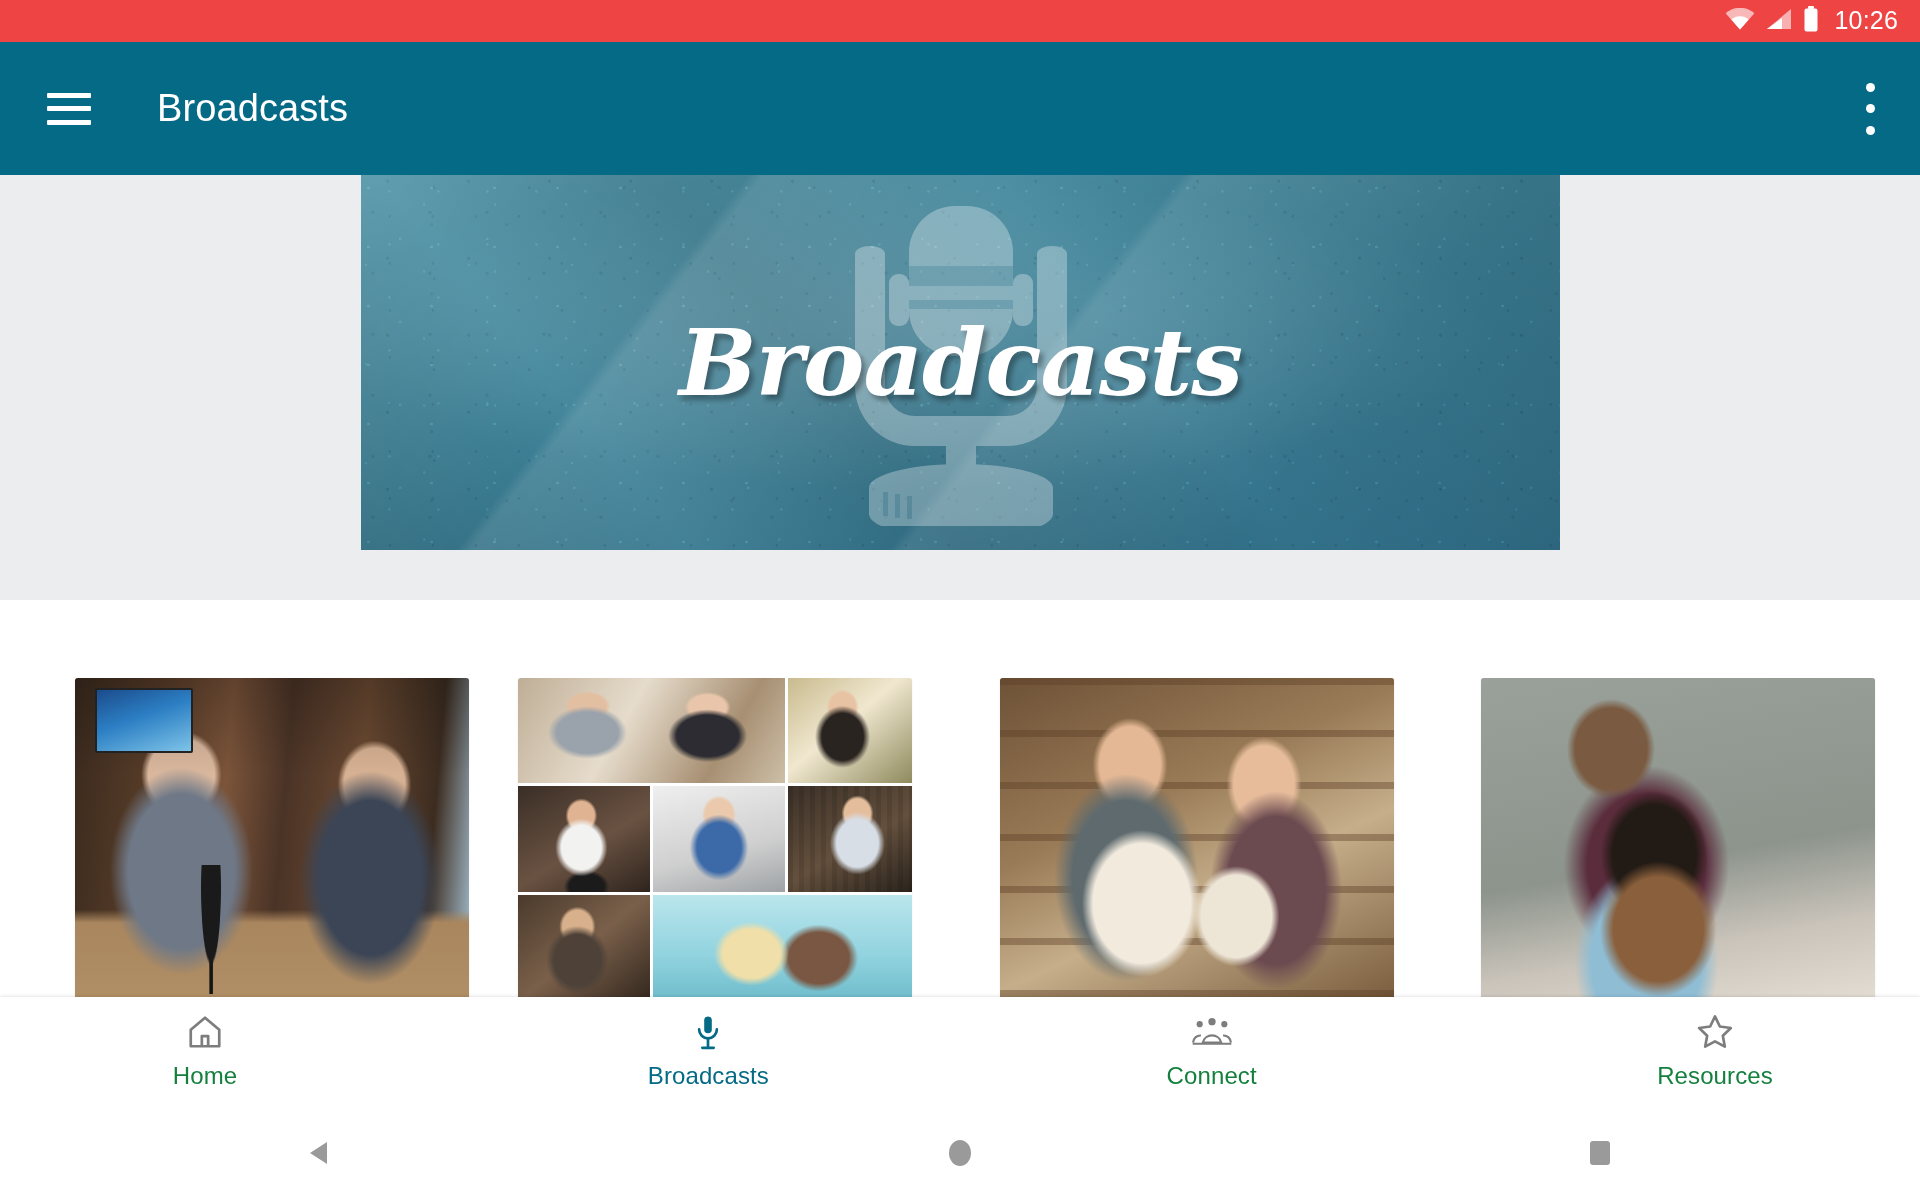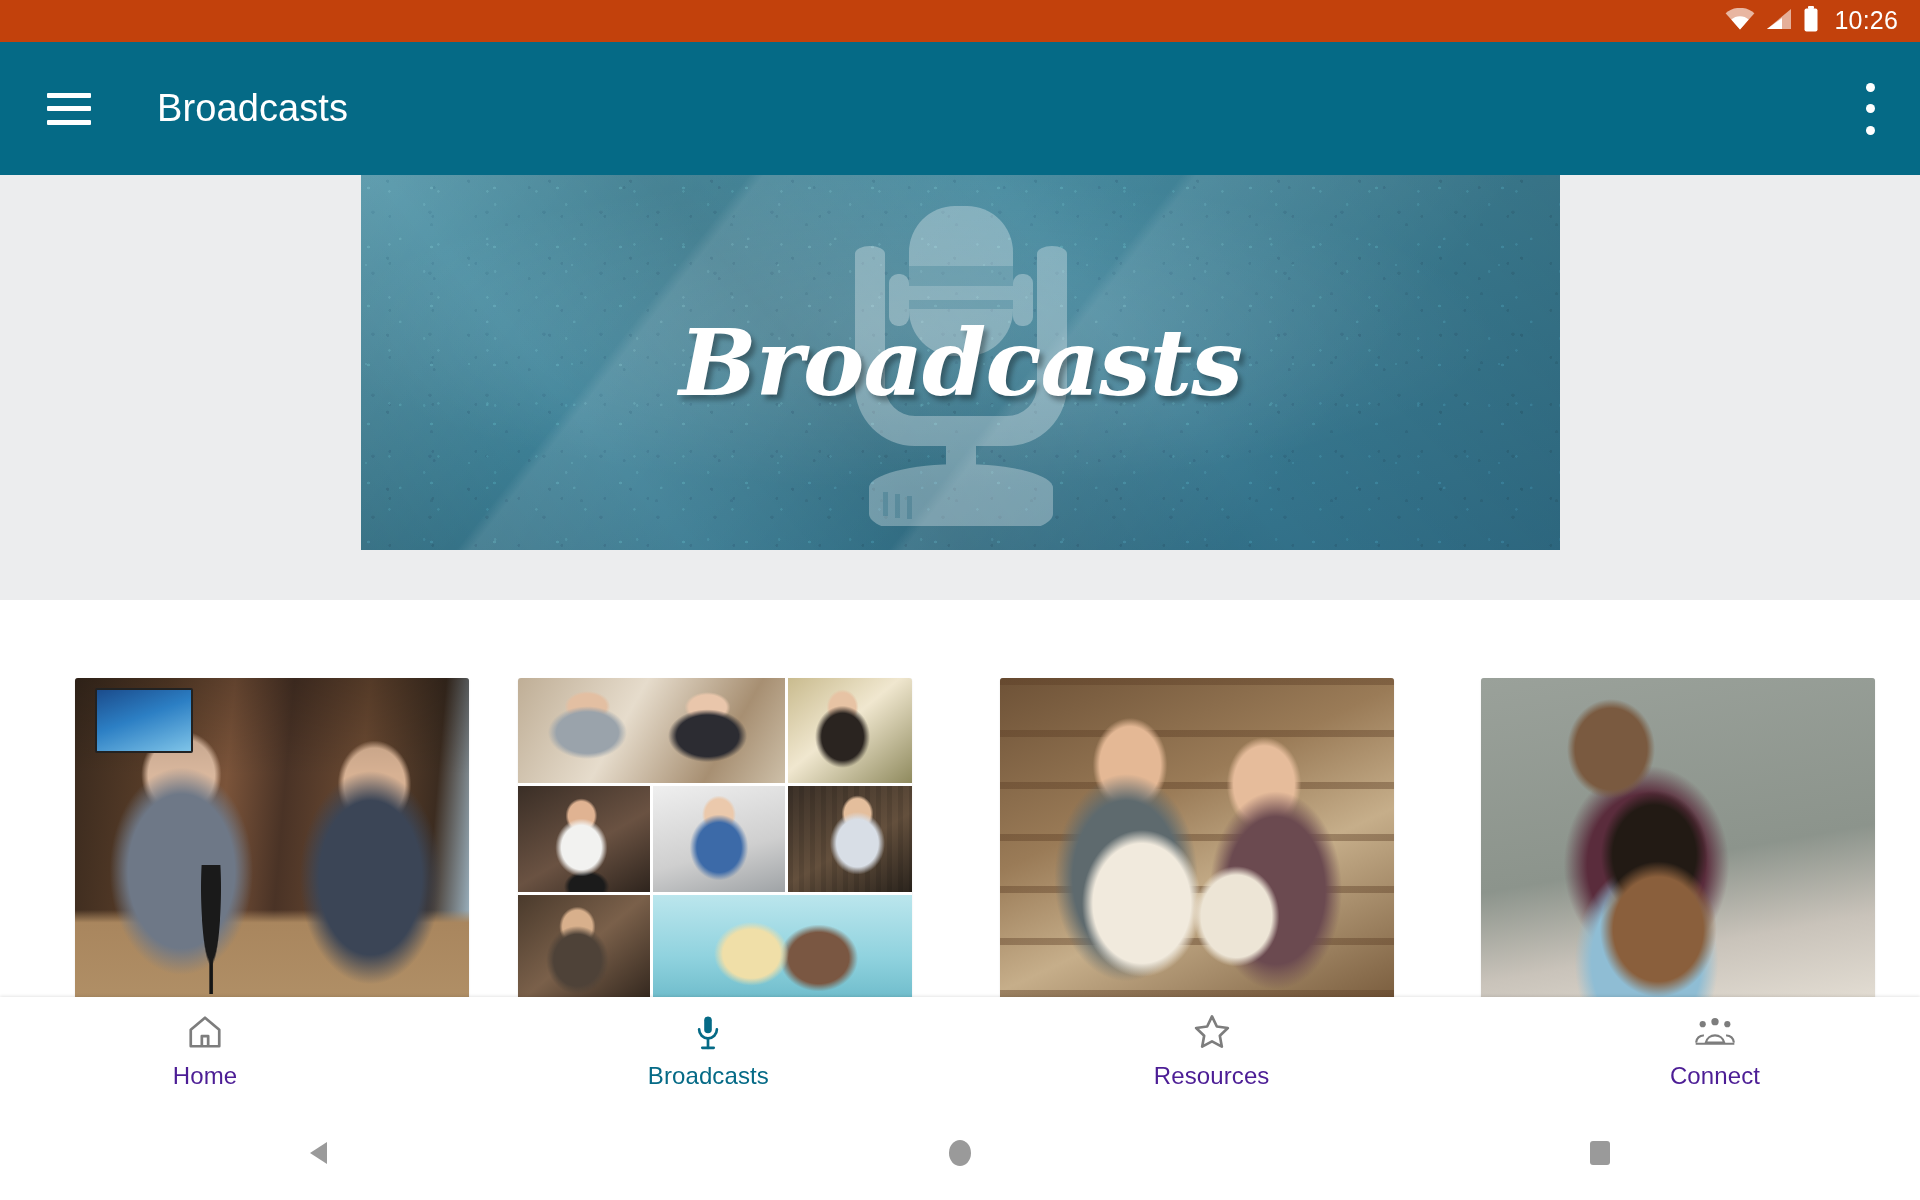--- a/index.html
+++ b/index.html
@@ -10,21 +10,21 @@
     background:#ffffff;
     font-family:"Liberation Sans", sans-serif;
     -webkit-font-smoothing:antialiased;
   }
 
   #app { position:relative; width:1920px; height:1200px; overflow:hidden; }
 
   
   .status-bar {
     position:absolute; top:0; left:0; width:1920px; height:42px;
-    background:#c2410c;
+    background:#ef4444;
     display:flex; align-items:center; justify-content:flex-end;
     padding-right:22px; gap:11px;
   }
   .status-icon { display:block; }
   .status-time {
     color:#ffffff; font-size:25px; letter-spacing:0.2px;
     font-family:"Liberation Sans", sans-serif; line-height:1;
     margin-left:4px; margin-top:-1px;
   }
 
@@ -197,21 +197,21 @@
     position:absolute; left:0; bottom:90px; width:1920px; height:113px;
     background:#FFFFFF;
     box-shadow:0 -1px 3px rgba(0,0,0,0.10);
     display:flex; align-items:flex-start; justify-content:space-between;
     padding:14px 110px 0 110px;
   }
   .nav-item {
     width:190px; display:flex; flex-direction:column; align-items:center;
     gap:9px; cursor:pointer;
   }
-  .nav-label { font-size:24px; color:#4c1d95; letter-spacing:0.1px; }
+  .nav-label { font-size:24px; color:#15803d; letter-spacing:0.1px; }
   .nav-item.active .nav-label { color:#056A86; }
   .nav-icon { height:42px; display:flex; align-items:center; justify-content:center; }
 
   
   .sys-nav {
     position:absolute; left:0; bottom:0; width:1920px; height:90px;
     background:#FFFFFF;
     display:flex; align-items:center; justify-content:space-around;
   }
   .sys-btn { width:200px; display:flex; align-items:center; justify-content:center; cursor:pointer; }
@@ -345,42 +345,42 @@
           <path d="M6.4 10.4 a5.6 5.6 0 0 0 11.2 0"></path>
           <path d="M12 16.2 V22"></path>
           <path d="M8.4 22 H15.6"></path>
         </svg>
       </span>
       <span class="nav-label">Broadcasts</span>
     </div>
 
     <div class="nav-item">
       <span class="nav-icon">
-        <svg width="40" height="40" viewBox="0 0 24 24" fill="none" stroke="#7D7D7D" stroke-width="1.6" stroke-linejoin="round">
-          <path d="M12 2.6 l2.9 6.1 6.6 .9 -4.8 4.6 1.2 6.6 -5.9 -3.2 -5.9 3.2 1.2 -6.6 -4.8 -4.6 6.6 -.9 Z"></path>
-        </svg>
-      </span>
-      <span class="nav-label">Resources</span>
-    </div>
-
-    <div class="nav-item">
-      <span class="nav-icon">
         <svg width="42" height="34" viewBox="0 0 30 22" fill="none" stroke="#7D7D7D" stroke-width="1.5">
           <circle cx="15" cy="3.6" r="2.6" fill="#7D7D7D" stroke="none"></circle>
           <circle cx="6.2" cy="5.4" r="2.2" fill="#7D7D7D" stroke="none"></circle>
           <circle cx="23.8" cy="5.4" r="2.2" fill="#7D7D7D" stroke="none"></circle>
           <path d="M8.4 18.6 a6.8 6.8 0 0 1 13.2 0 Z" fill="none"></path>
           <path d="M1.5 18.6 a5.2 5.2 0 0 1 5.6 -5.1"></path>
           <path d="M28.5 18.6 a5.2 5.2 0 0 0 -5.6 -5.1"></path>
           <path d="M1.2 19.4 H28.8"></path>
         </svg>
       </span>
       <span class="nav-label">Connect</span>
     </div>
 
+    <div class="nav-item">
+      <span class="nav-icon">
+        <svg width="40" height="40" viewBox="0 0 24 24" fill="none" stroke="#7D7D7D" stroke-width="1.6" stroke-linejoin="round">
+          <path d="M12 2.6 l2.9 6.1 6.6 .9 -4.8 4.6 1.2 6.6 -5.9 -3.2 -5.9 3.2 1.2 -6.6 -4.8 -4.6 6.6 -.9 Z"></path>
+        </svg>
+      </span>
+      <span class="nav-label">Resources</span>
+    </div>
+
 
   </div>
 
   <div class="sys-nav">
     <div class="sys-btn">
       <span>
         <svg width="30" height="30" viewBox="0 0 30 30" aria-hidden="true">
           <path d="M22 4 L22 26 L5 15 Z" fill="#9A9A9A"></path>
         </svg>
       </span>

